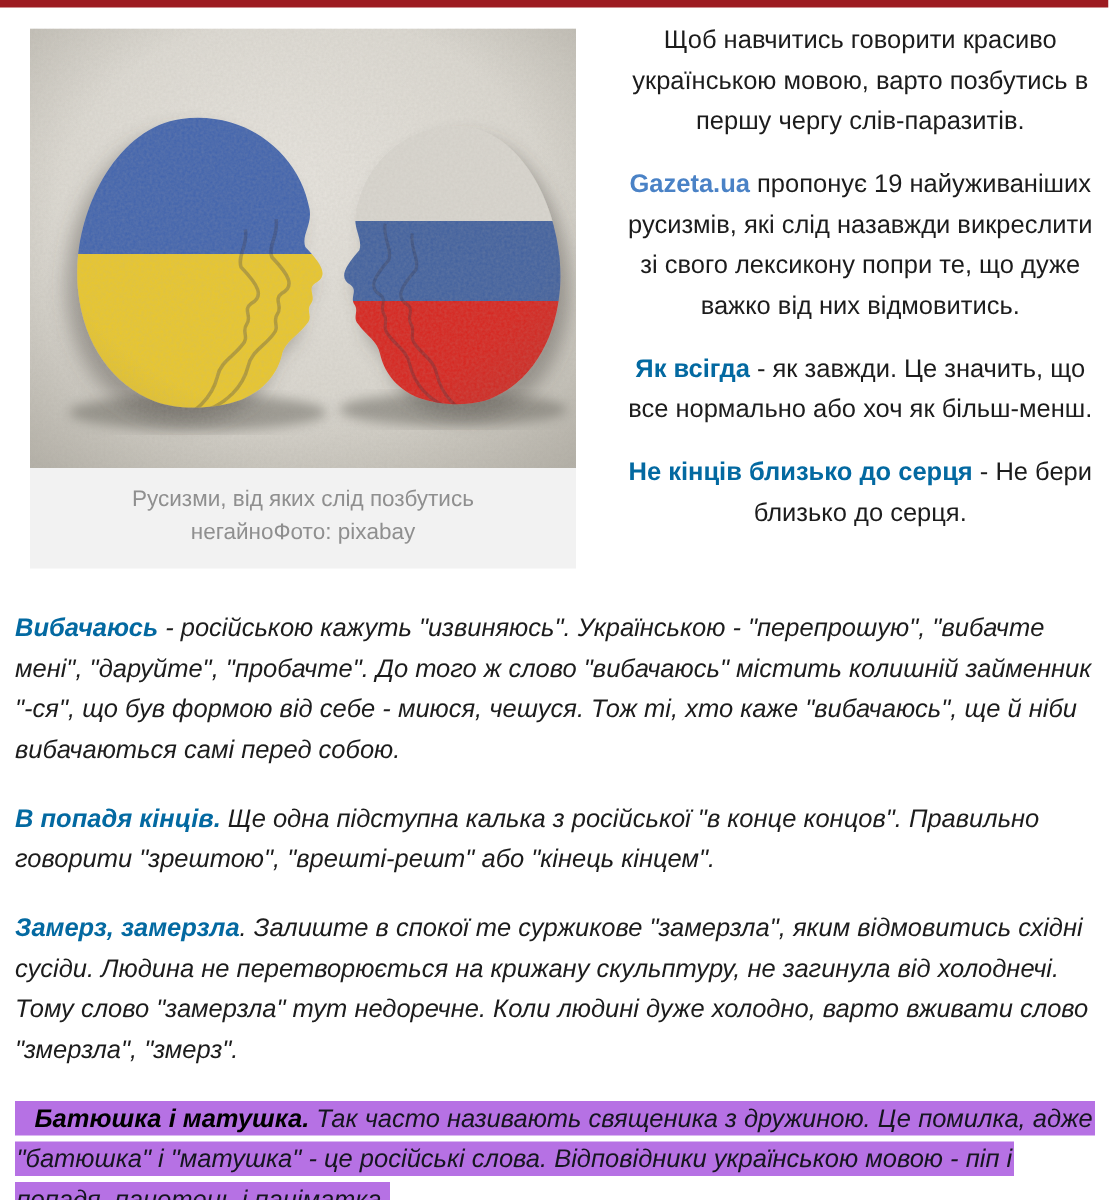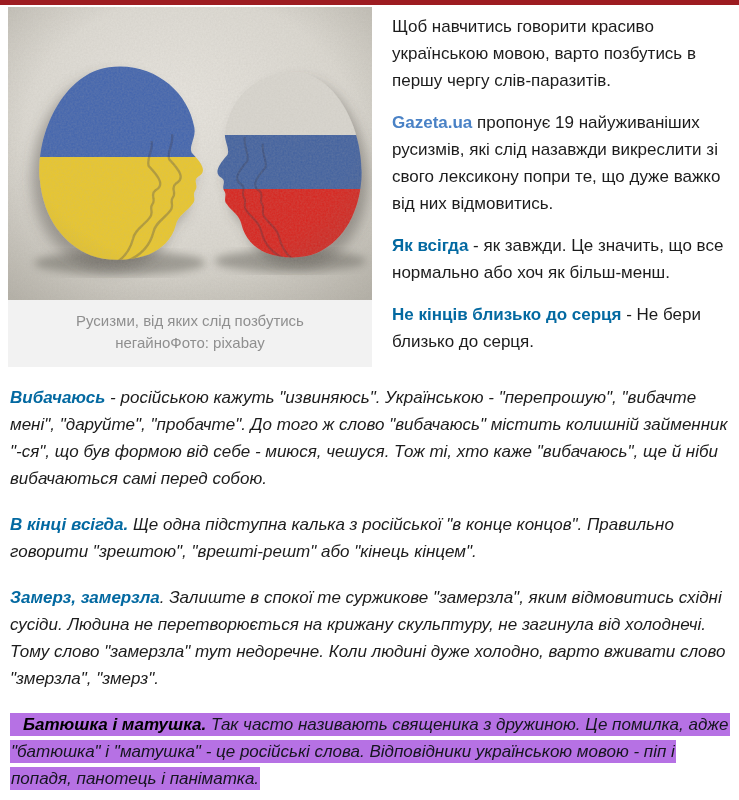--- a/index.html
+++ b/index.html
@@ -10,28 +10,28 @@
     --wall-light:#e9e6e0; --wall-dark:#cfccc3;
   }
   *{box-sizing:border-box;}
   html,body{margin:0;padding:0;}
   body{
     width:739px;height:800px;overflow:hidden;background:#fff;
     font-family:"Liberation Sans","DejaVu Sans",sans-serif;color:var(--text);
   }
   .top-bar{height:5px;background:var(--top-bar);}
   .content{display:flex;align-items:flex-start;padding:2px 8px 0 8px;}
-  figure.article-figure{margin:0;flex:0 0 364px;width:364px;}
+  figure.article-figure{margin:12px;flex:0 0 364px;width:364px;}
   .figure-image{display:block;width:364px;height:293px;}
   figcaption{
     background:var(--caption-bg);color:var(--caption-text);
     font-size:15px;line-height:1.45;text-align:center;
     padding:10px 28px 13px;
   }
-  .lead-col{flex:1;padding:6px 0 0 20px;font-size:17px;line-height:27px;}
+  .lead-col{flex:1;padding:6px 0 0 20px;font-size:17px;line-height:27px;text-align:center;}
   .lead-col p{margin:0 0 15px;}
   a.inline-link{color:var(--link);text-decoration:none;cursor:pointer;font-weight:bold;}
   .body-text{padding:14px 10px 0;font-size:17px;line-height:27px;}
   .body-text p{margin:0 0 19px;font-style:italic;}
   b{color:#0369a1;}
   mark.text-highlight{
     background:var(--highlight);color:#15151f;padding:2px 1px;
     -webkit-box-decoration-break:clone;box-decoration-break:clone;
   }
   mark.text-highlight b{color:#000;padding-left:12px;}
@@ -129,21 +129,21 @@
       <b>Не кінців близько до серця</b><span> - Не бери близько до серця.</span>
     </p>
   </div>
 </div>
 
 <div class="body-text">
   <p>
     <b>Вибачаюсь</b><span> - російською кажуть "извиняюсь". Українською - "перепрошую", "вибачте мені", "даруйте", "пробачте". До того ж слово "вибачаюсь" містить колишній займенник "-ся", що був формою від себе - миюся, чешуся. Тож ті, хто каже "вибачаюсь", ще й ніби вибачаються самі перед собою.</span>
   </p>
   <p>
-    <b>В кінці всігда.</b><span> Ще одна підступна калька з російської "в конце концов". Правильно говорити "зрештою", "врешті-решт" або "кінець кінцем".</span>
+    <b>В попадя кінців.</b><span> Ще одна підступна калька з російської "в конце концов". Правильно говорити "зрештою", "врешті-решт" або "кінець кінцем".</span>
   </p>
   <p>
     <b>Замерз, замерзла</b><span>. Залиште в спокої те суржикове "замерзла", яким відмовитись східні сусіди. Людина не перетворюється на крижану скульптуру, не загинула від холоднечі. Тому слово "замерзла" тут недоречне. Коли людині дуже холодно, варто вживати слово "змерзла", "змерз".</span>
   </p>
   <p>
     <mark class="text-highlight"><b>Батюшка і матушка.</b><span> Так часто називають священика з дружиною. Це помилка, адже "батюшка" і "матушка" - це російські слова. Відповідники українською мовою - піп і попадя, панотець і паніматка.</span></mark>
   </p>
 </div>
 
 </body></html>

